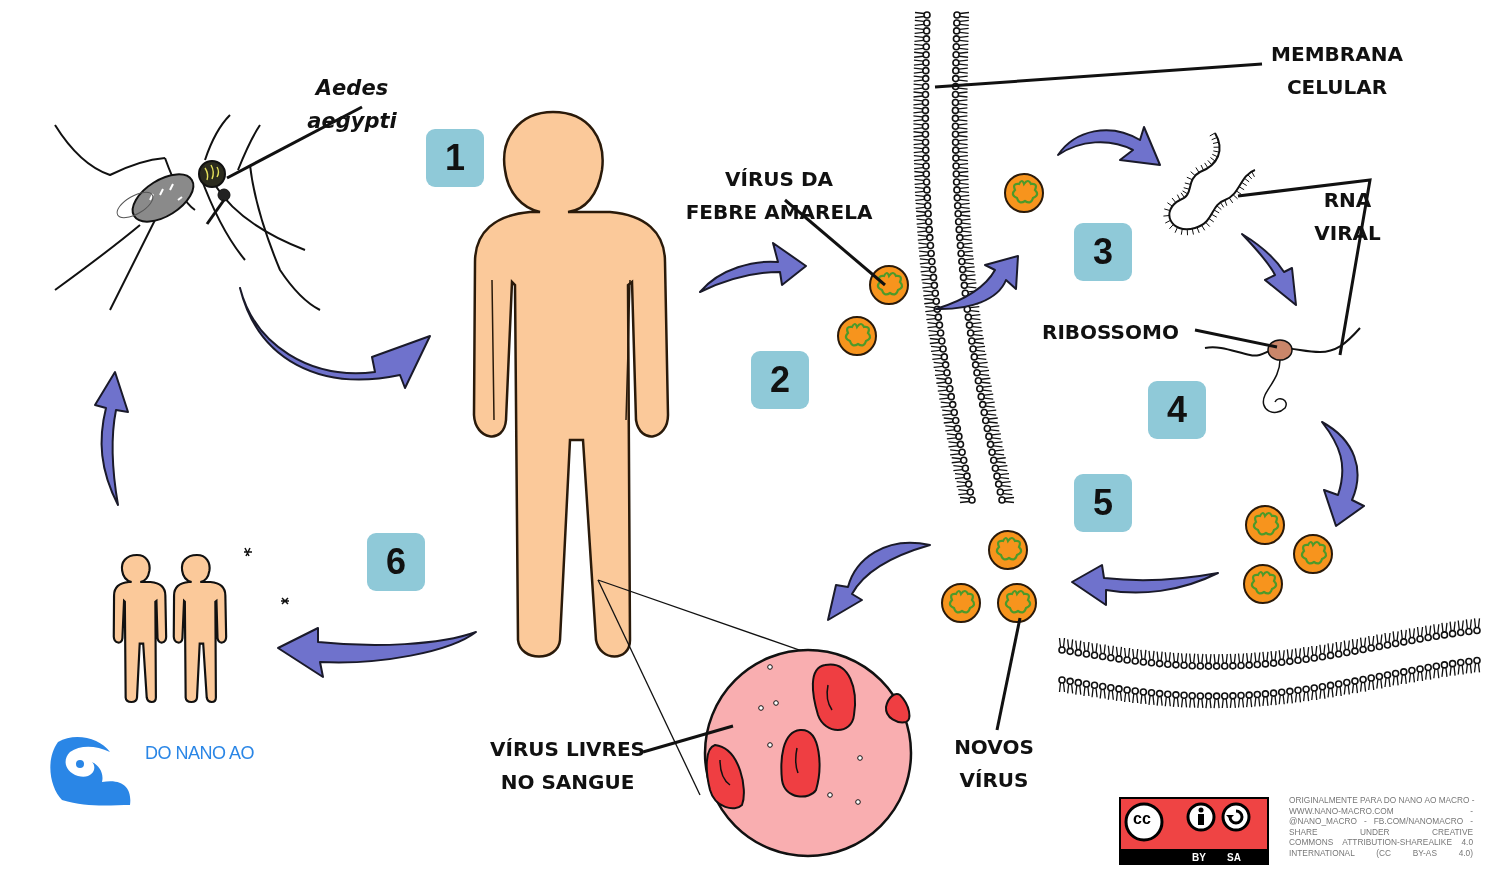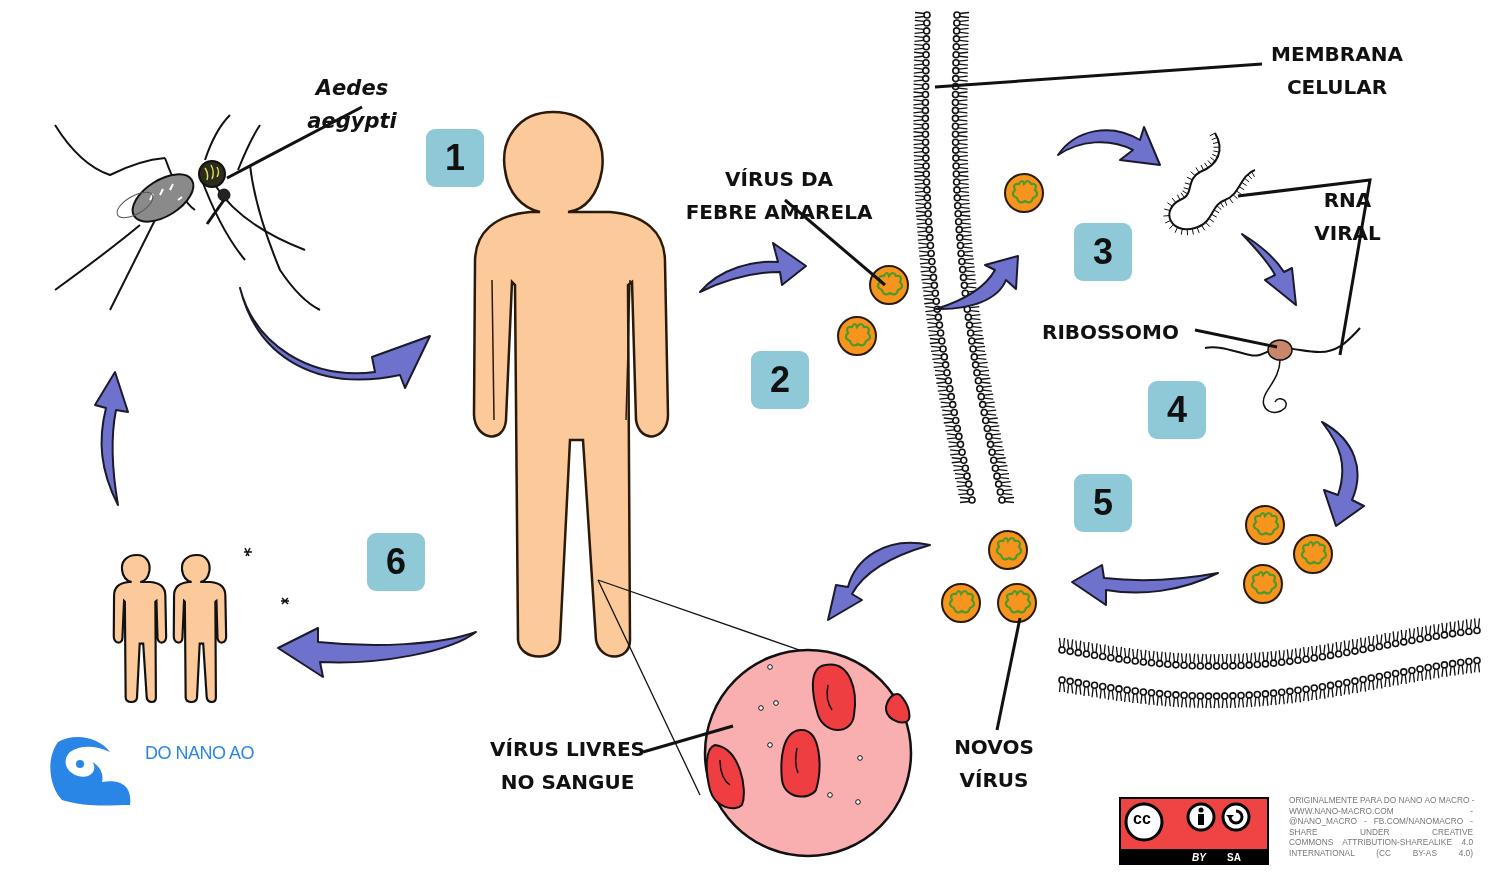--- a/index.html
+++ b/index.html
@@ -471,21 +471,21 @@
     <svg width="146" height="48" style="position:absolute;left:0;top:0;">
       <circle cx="23" cy="23" r="18" fill="#fff" stroke="#000" stroke-width="3"></circle>
       <circle cx="80" cy="18" r="13" fill="#fff" stroke="#000" stroke-width="3"></circle>
       <circle cx="80" cy="11" r="2.5" fill="#000"></circle>
       <rect x="77" y="15" width="6" height="11" fill="#000"></rect>
       <circle cx="115" cy="18" r="13" fill="#fff" stroke="#000" stroke-width="3"></circle>
       <path d="M109,18 a6,6 0 1 0 6,-6" fill="none" stroke="#000" stroke-width="3"></path>
       <path d="M105,16 l4,4 l4,-4z" fill="#000"></path>
     </svg>
     <span class="cc-text" style="left:12px;top:11px;bottom:auto;color:#000;font-size:16px;">cc</span>
-    <span class="cc-text" style="left:71px;font-style:italic;">BY</span>
+    <span class="cc-text" style="left:71px;">BY</span>
     <span class="cc-text" style="left:106px;">SA</span>
   </div>
 
   <div class="license">
     <div>ORIGINALMENTE PARA DO NANO AO MACRO -</div>
     <div>WWW.NANO-MACRO.COM -</div>
     <div>@NANO_MACRO - FB.COM/NANOMACRO -</div>
     <div>SHARE UNDER CREATIVE</div>
     <div>COMMONS ATTRIBUTION-SHAREALIKE 4.0</div>
     <div>INTERNATIONAL (CC BY-AS 4.0)</div>

